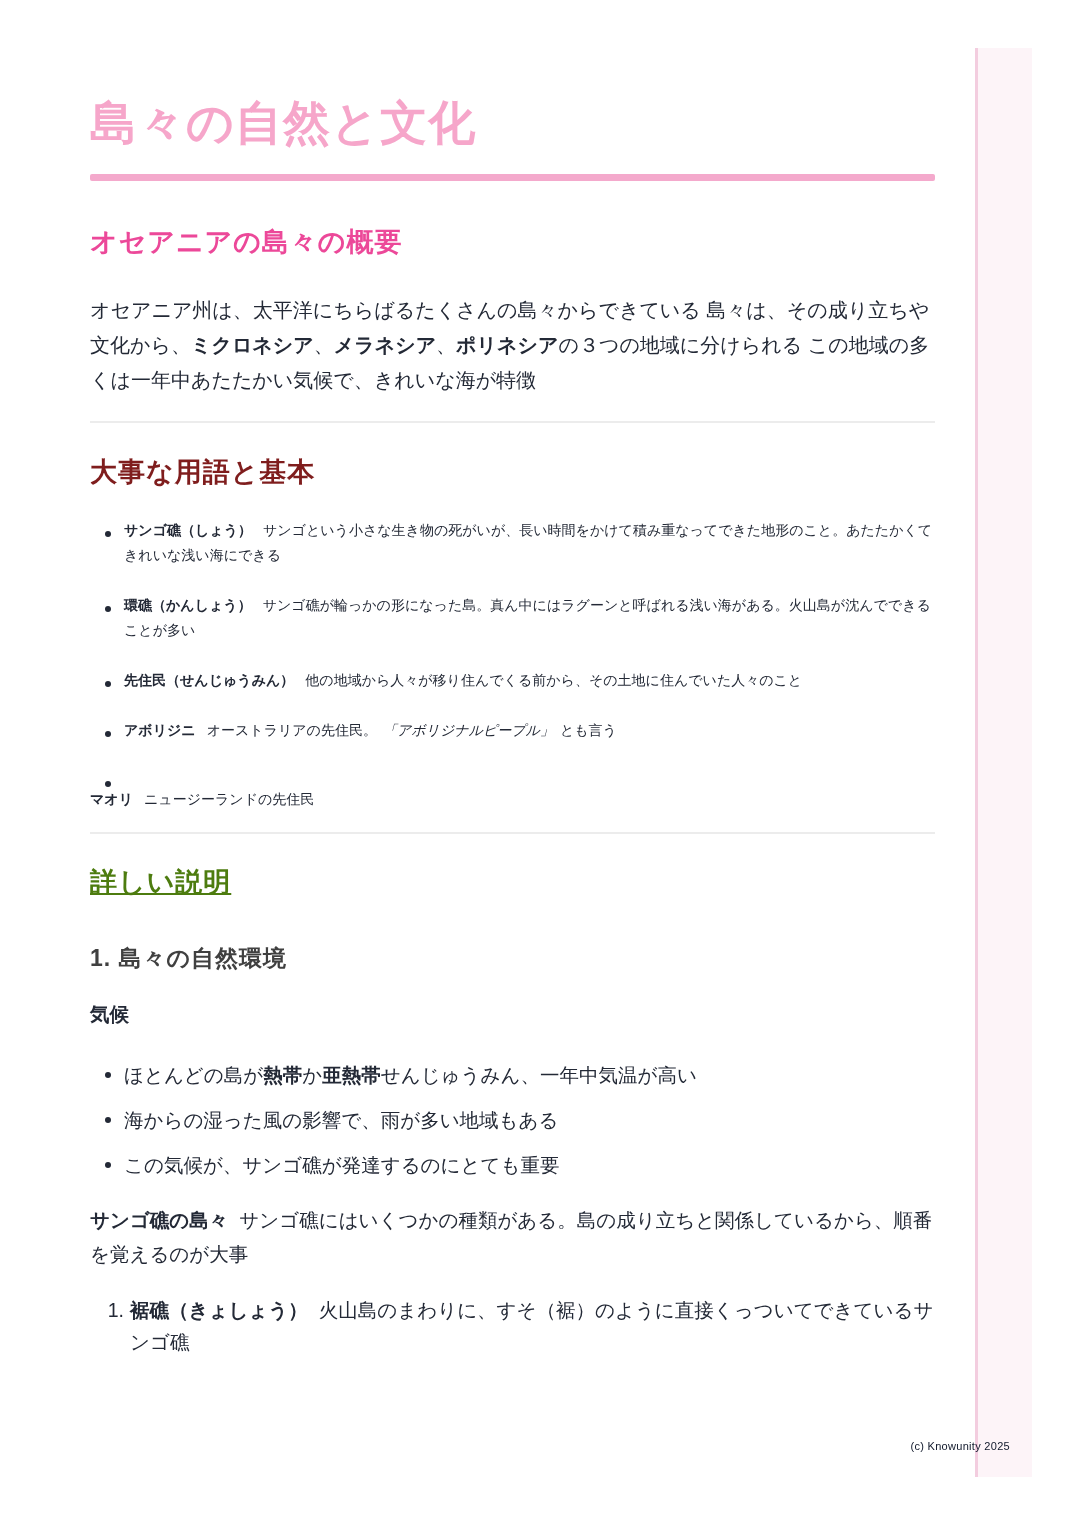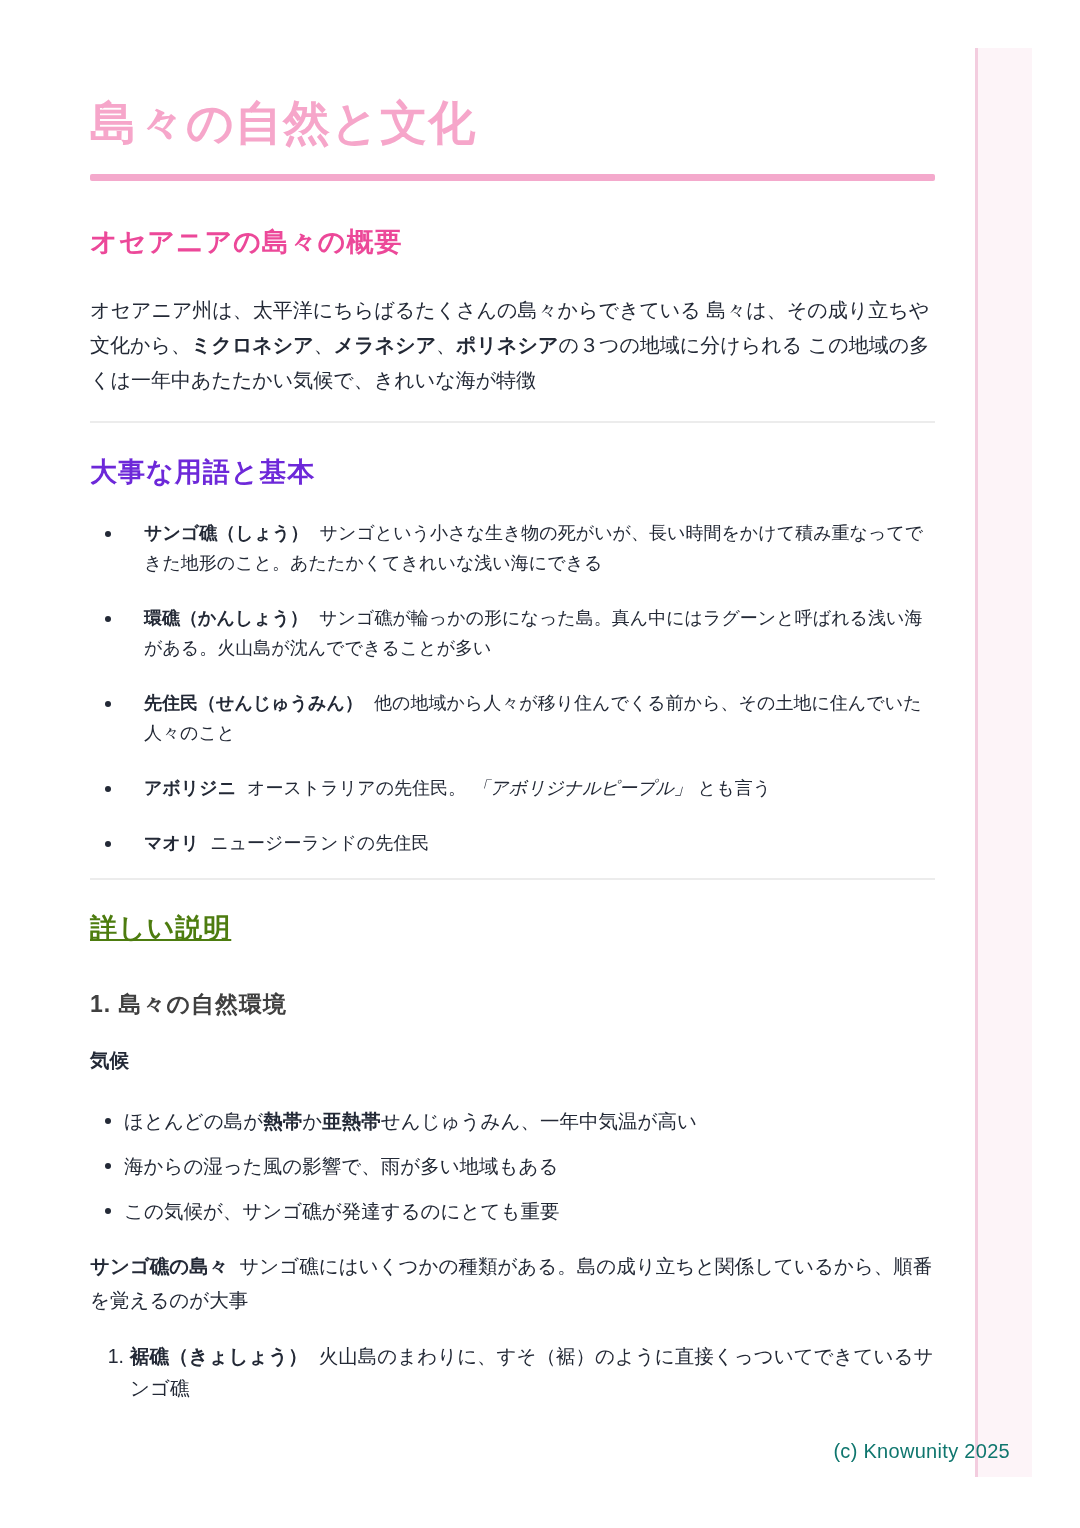--- a/index.html
+++ b/index.html
@@ -25,36 +25,36 @@
 
   h1.title {
     padding-top:94px;
     font-size:47px; line-height:58px; font-weight:800;
     color:#F6A6CA; letter-spacing:1px;
   }
   .rule { margin-top:22px; height:7px; background:#F4A9CC; border-radius:2px; }
 
   .h2 { font-size:27px; line-height:30px; font-weight:800; letter-spacing:1px; }
   .c-overview { color:#ec4899; margin-top:46px; }
-  .c-terms    { color:#6d28d9; margin-top:34px; }
+  .c-terms    { color:#7f1d1d; margin-top:34px; }
   .c-details  { color:#4d7c0f; margin-top:33px;text-decoration:underline; }
   .h3 { font-size:23px; line-height:26px; font-weight:800; color:#404040; margin-top:48px; letter-spacing:1px; }
 
   p.body { margin-top:36px; font-size:20px; line-height:35px; }
   .b { font-weight:800; }
   .i { font-style:italic;text-align:center; }
 
   .divider { margin-top:23px; height:2px; background:#ECECEC; }
   .divider.d2 { margin-top:20px; }
 
   
   .list { margin-top:31px; list-style:none; }
   .li { display:flex; align-items:flex-start; }
-  .terms .li { margin-bottom:25px; font-size:18px; line-height:30px;gap:20px; }
-  .terms .li:last-child { margin-bottom:0; }
+  .terms .li { margin-bottom:25px; font-size:14px; line-height:25px; }
+  .terms .li:last-child { margin-bottom:0;flex-direction:column; }
   .dot {
     flex:0 0 auto; width:6px; height:6px; border-radius:50%;
     background:#232936; margin:13px 13px 0 15px;
   }
   .li-text { flex:1; }
   .term { margin-right:11px; }
   .quote { margin:0 6px; }
 
   .climate { margin-top:33px; }
   .climate .li { margin-bottom:13px; font-size:19.5px; line-height:32px; }
@@ -62,21 +62,21 @@
 
   .label { margin-top:31px; font-size:19.5px; line-height:24px; font-weight:800; }
 
   p.coral { margin-top:22px; font-size:19.5px; line-height:34px; }
 
   .oli { display:flex; align-items:flex-start; margin-top:23px; font-size:19.5px; line-height:32px; }
   .num { flex:0 0 auto; width:22px; margin-left:12px; margin-right:6px; text-align:right; }
 
   .footer {
     position:absolute; top:1440px; right:70px;
-    font-size:20px; color:#0f766e; letter-spacing:0.3px;
+    font-size:11px; color:#0f172a; letter-spacing:0.3px;
     z-index:2;
   }
 </style>
 </head>
 <body>
 
 <div class="page">
 
   <div class="stripe"></div>
 

